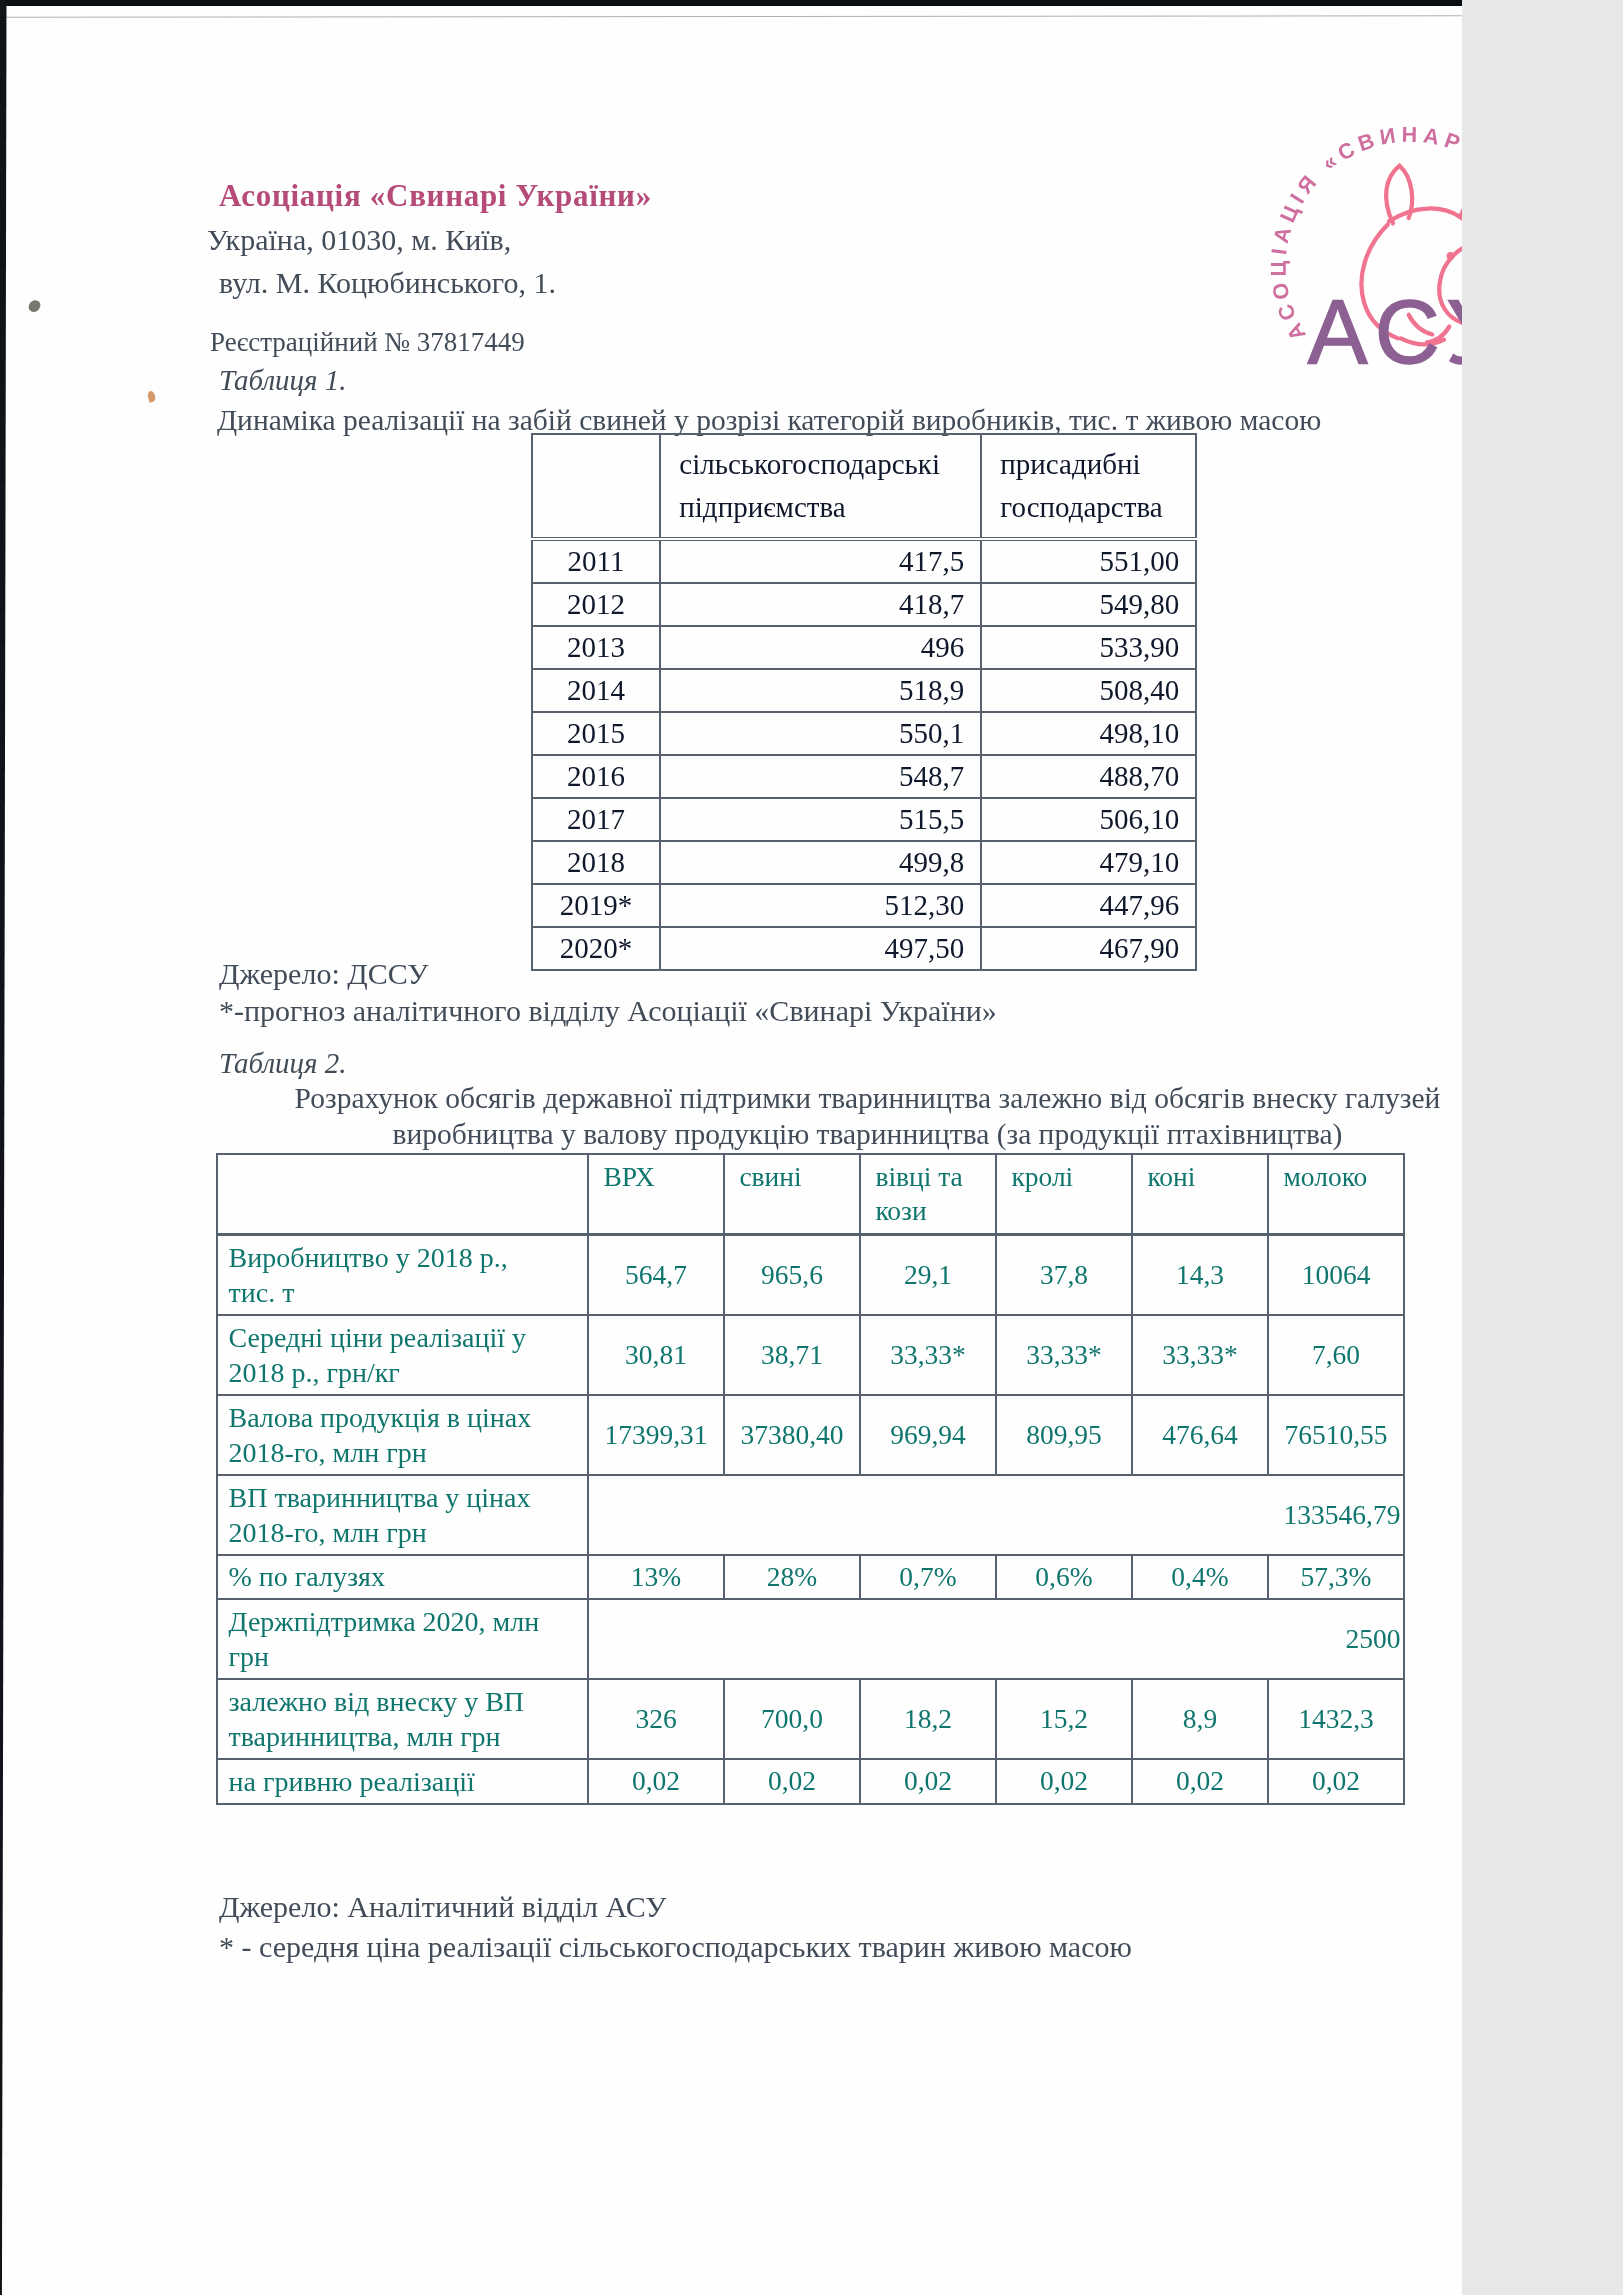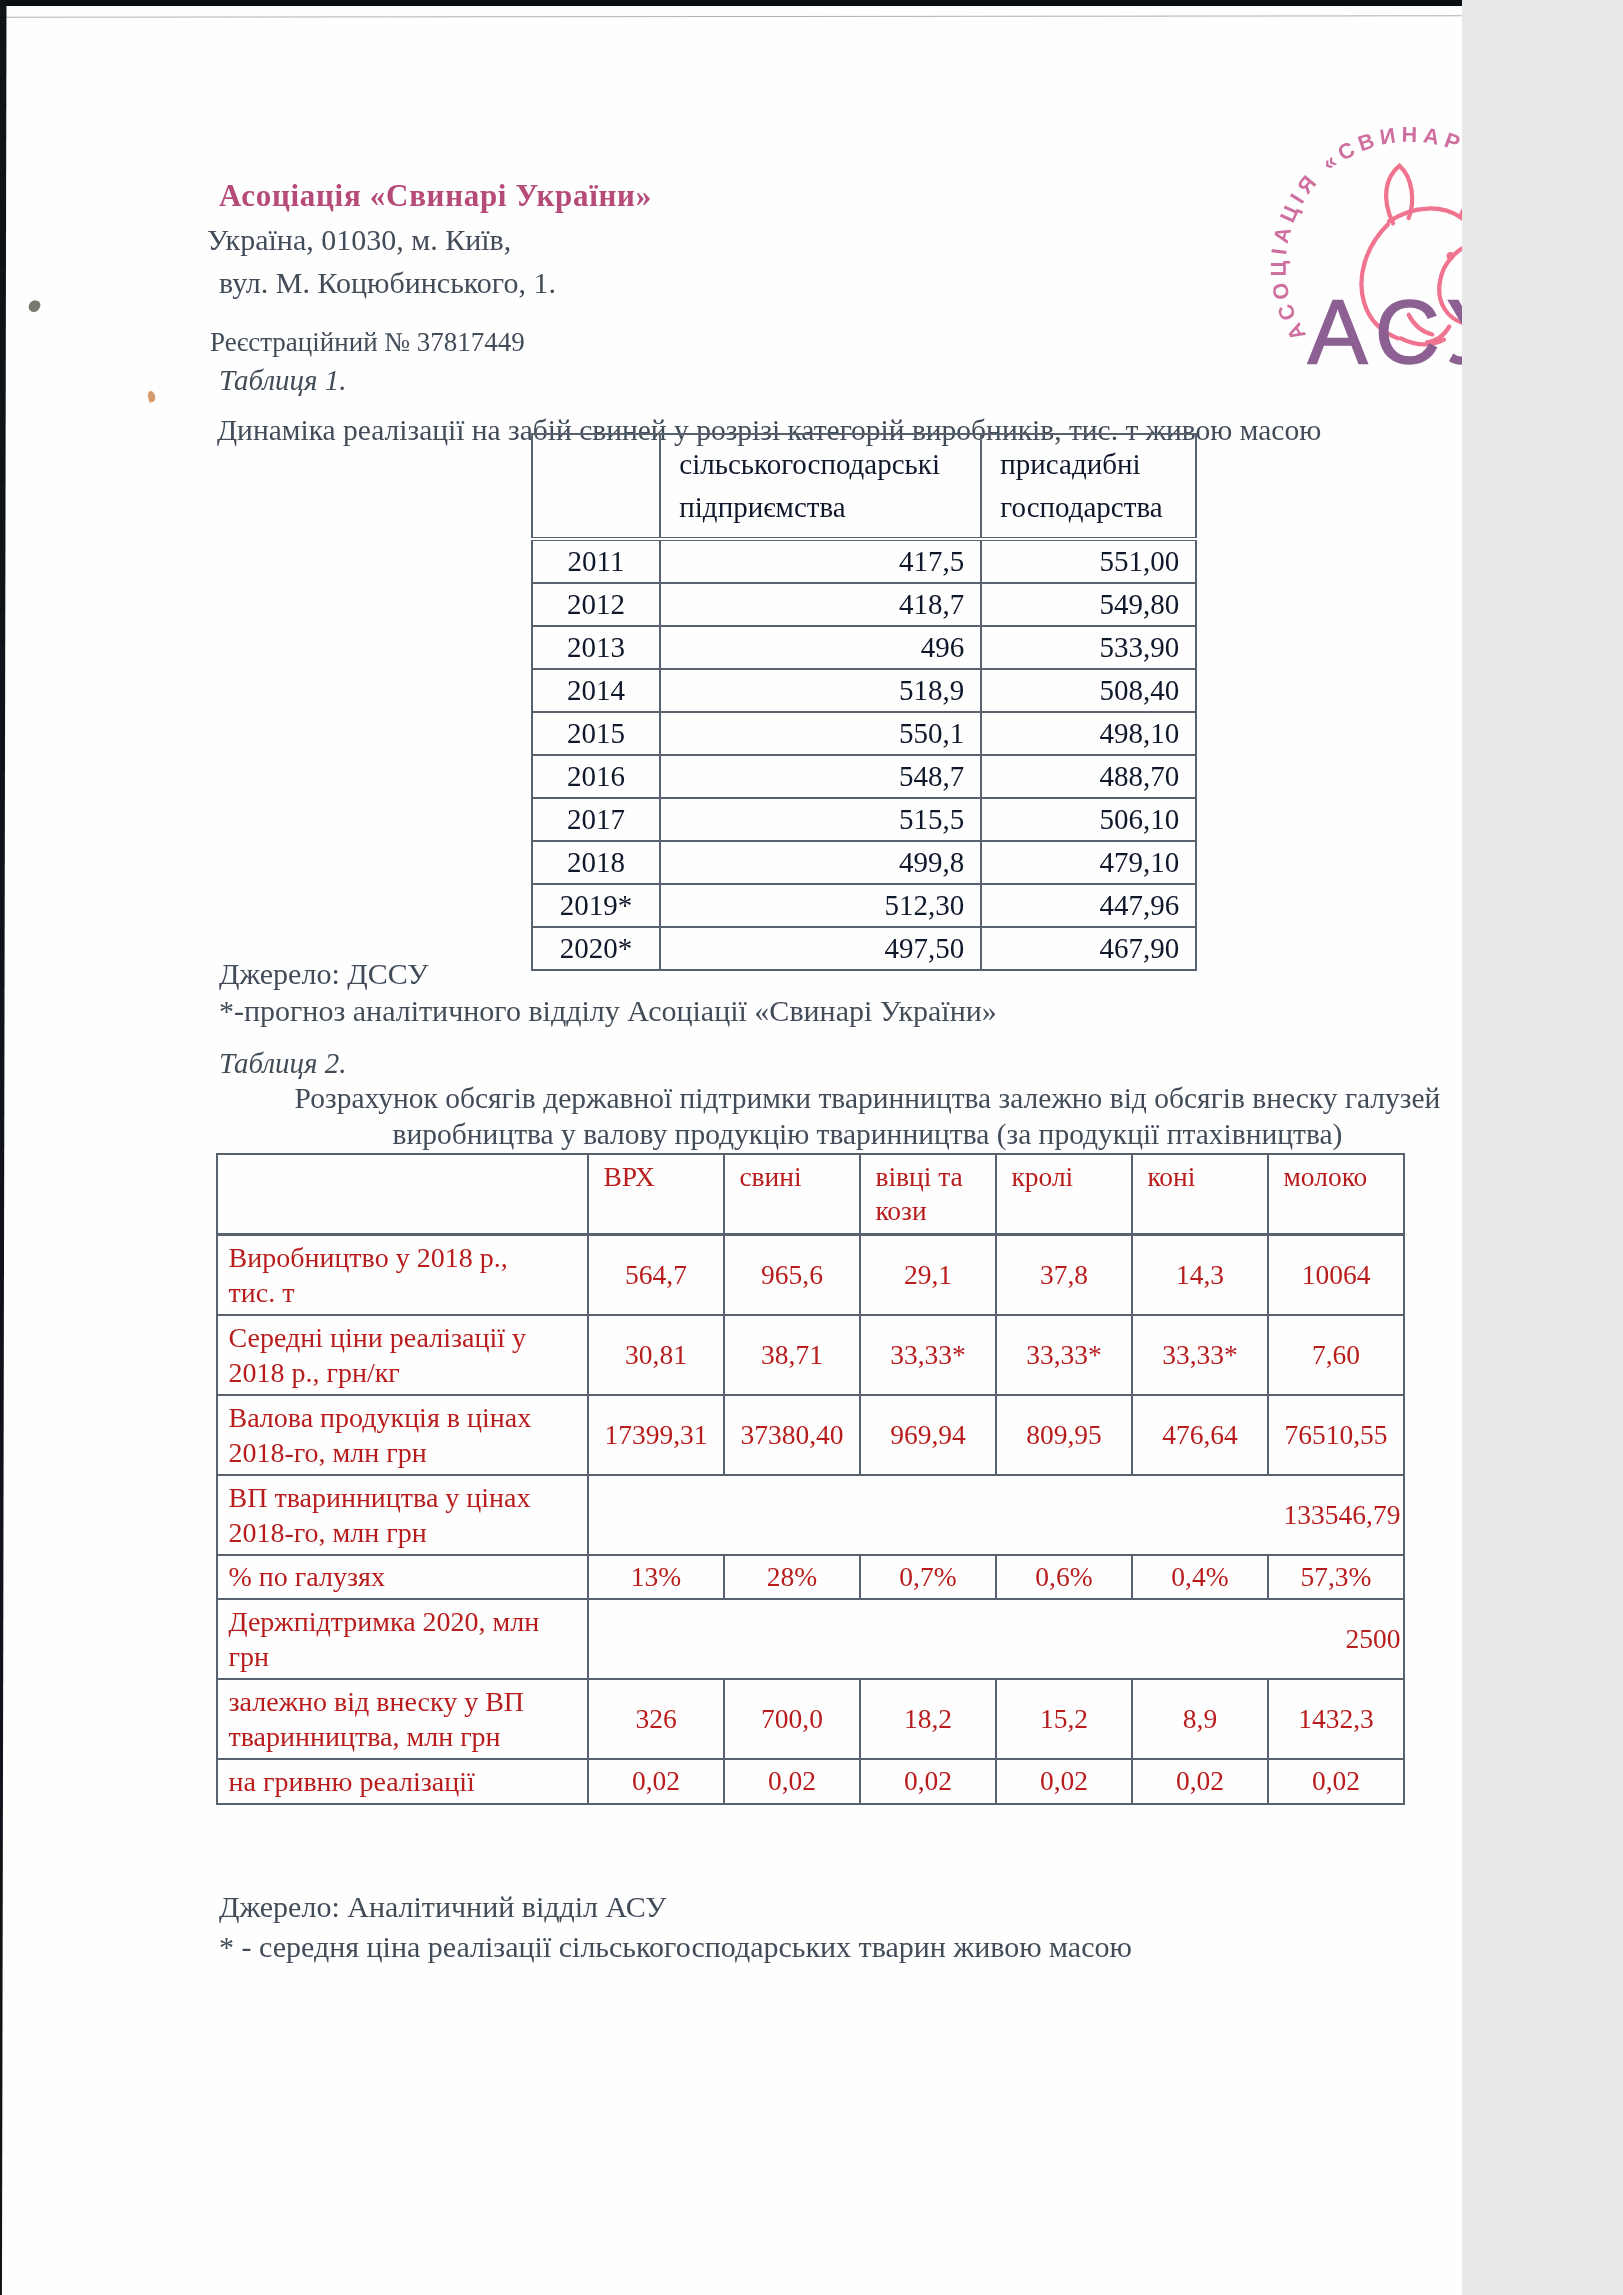--- a/index.html
+++ b/index.html
@@ -17,38 +17,38 @@
   .left-wedge{position:absolute;left:0;top:0;width:6.5px;height:2295px;background:#101418;clip-path:polygon(0 0,100% 0,30% 100%,0 100%);}
   .speck-blob{position:absolute;left:29px;top:300px;width:10.5px;height:11.8px;background:#6a6b5e;border-radius:60% 40% 55% 45%;transform:rotate(20deg);opacity:.9;}
   .speck-comma{position:absolute;left:148px;top:391px;width:6.5px;height:10.5px;background:#cf8a52;border-radius:50% 50% 50% 0;transform:rotate(-15deg);opacity:.85;}
   .speck-slash{position:absolute;left:1584px;top:1060px;width:2px;height:22px;background:#aeb4ba;transform:rotate(28deg);}
   
   .org-name{position:absolute;left:219px;top:178px;font-size:31px;font-weight:bold;color:#b64a78;letter-spacing:0.7px;}
   .addr1{position:absolute;left:207px;top:223px;font-size:30px;}
   .addr2{position:absolute;left:219px;top:266px;font-size:30px;}
   .reg-line{position:absolute;left:210px;top:327px;font-size:27px;}
   .t1-caption{position:absolute;left:219px;top:364px;font-size:29px;font-style:italic;}
-  .t1-title{position:absolute;left:217px;top:414px;font-size:29.5px;white-space:nowrap;}
+  .t1-title{position:absolute;left:217px;top:404px;font-size:29.5px;white-space:nowrap;}
   
   .logo{position:absolute;left:1253px;top:99px;}
   .logo .arc-text{font-family:"Liberation Sans","DejaVu Sans",sans-serif;font-size:33px;letter-spacing:8px;fill:#cf6f9f;font-weight:bold;}
   .logo .acronym{font-family:"Liberation Sans","DejaVu Sans",sans-serif;font-size:138px;letter-spacing:14px;fill:#8d6093;stroke:#8d6093;stroke-width:2px;}
   .logo .pig{stroke:#f0738f;stroke-width:6.5;fill:none;stroke-linecap:round;}
   .logo .pig-fill{fill:#f0738f;stroke:none;}
   
   .t1{position:absolute;left:531px;top:433px;border-collapse:collapse;font-size:29px;color:#0f172a;border:2.6px solid #57626e;table-layout:fixed;}
   .t1 th,.t1 td{border:2px solid #57626e;}
   .t1 th{font-weight:normal;text-align:left;vertical-align:top;line-height:43px;padding:7.9px 6.5px 7.9px 18.3px;border-bottom:4.6px double #57626e;}
   .t1 td{height:41px;line-height:41px;padding:0;}
   .t1 td.yr{text-align:center;}
   .t1 td.num{text-align:right;padding-right:15.7px;}
   
   .t2-caption{position:absolute;left:219px;top:1047px;font-size:29px;font-style:italic;}
   .t2-titlebox{position:absolute;left:216px;top:1080px;width:1303px;text-align:center;font-size:29.5px;line-height:36px;}
-  .t2{position:absolute;left:216px;top:1153px;border-collapse:collapse;font-size:27.5px;color:#b91c1c;border:2.6px solid #57626e;table-layout:fixed;}
+  .t2{position:absolute;left:216px;top:1153px;border-collapse:collapse;font-size:27.5px;color:#0f766e;border:2.6px solid #57626e;table-layout:fixed;}
   .t2 th,.t2 td{border:2px solid #57626e;vertical-align:middle;}
   .t2 thead th{font-weight:normal;text-align:left;vertical-align:top;line-height:34px;padding:5.2px 7.9px 5.2px 14.4px;height:76px;box-sizing:border-box;border-bottom:3.3px solid #57626e;}
   .t2 td.lbl{text-align:left;line-height:35px;padding:3.9px 26px 3.9px 10.5px;font-size:28px;}
   .t2 td.val{text-align:center;line-height:34px;padding:3.9px 2.6px;}
   .t2 td.merged{text-align:right;line-height:34px;padding:3.9px 2.6px;}
   .t2-source{position:absolute;left:219px;top:1890px;font-size:30px;}
   .t2-footnote{position:absolute;left:219px;top:1930px;font-size:30px;}
   .t1-source{position:absolute;left:219px;top:957px;font-size:30px;}
   .t1-footnote{position:absolute;left:219px;top:994px;font-size:30px;}
 </style>

